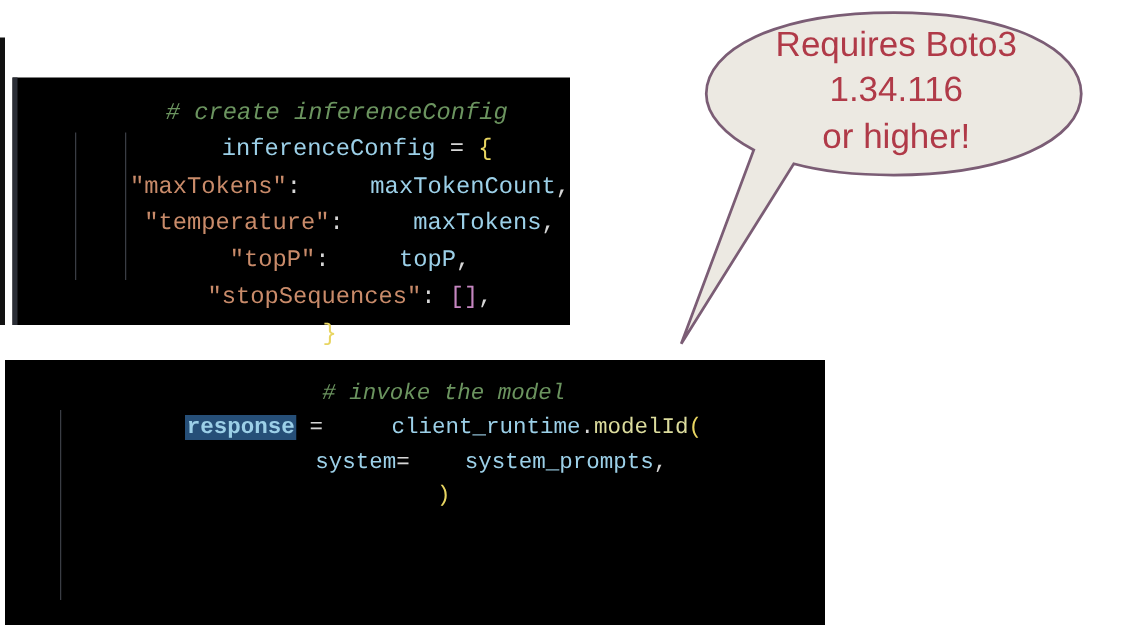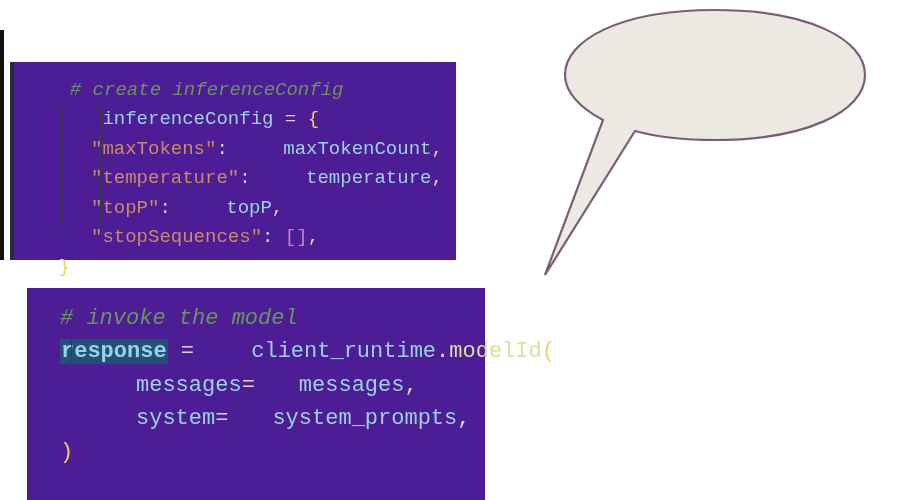--- a/index.html
+++ b/index.html
@@ -5,40 +5,41 @@
   * { margin: 0; padding: 0; box-sizing: border-box; }
   body {
     width: 906px;
     height: 500px;
     background: #ffffff;
     font-family: "Consolas", "Monaco", "Courier New", monospace;
     position: relative;
     overflow: hidden;
   }
   .code-block {
-    background: #4c1d95;
-    padding: 14px 0 14px 3px;
+    background: #000000;
+    padding: 14px 0 14px 16px;
     font-size: 19px;
     line-height: 1.55;
     color: #d6d6d6;
     position: absolute;
+    text-align: center;
   }
   .block1 {
     left: 10px;
     top: 62px;
     width: 446px;
     height: 198px;
     border-left: 4px solid #2a2d35;
   }
   .block2 {
-    left: 27px;
+    left: 4px;
     top: 288px;
-    width: 458px;
+    width: 656px;
     height: 212px;
-    font-size: 22px;
+    font-size: 18px;
     line-height: 1.52;
   }
   .line { white-space: pre; padding-left: 30px; }
   .indent1 { padding-left: 74px; }
   .b2-indent { padding-left: 62px; }
   .comment { color: #6b945f; font-style: italic; }
   .keyname { color: #c98b6a; }
   .identifier { color: #9cd0e8; margin-left: 44px; }
   .func { color: #dcdc9d; }
   .punct { color: #d6d6d6; }
@@ -92,51 +93,55 @@
 
 <div class="code-block block1">
   <div class="guideline" style="left:46px; top:44px; height:118px;"></div>
   <div class="guideline" style="left:86px; top:44px; height:118px;"></div>
 
   <div class="line">  <span class="comment"># create inferenceConfig</span></div>
   <div class="line"> <span class="identifier">inferenceConfig</span><span class="punct"> = </span><span class="brace-y">{</span></div>
 
   <div class="line indent1"><span class="keyname">"maxTokens"</span><span class="punct">: </span><span class="identifier">maxTokenCount</span><span class="punct">,</span></div>
 
-  <div class="line indent1"><span class="keyname">"temperature"</span><span class="punct">: </span><span class="identifier">temperature</span><span class="punct">,</span></div>
+  <div class="line indent1"><span class="keyname">"temperature"</span><span class="punct">: </span><span class="identifier">maxTokens</span><span class="punct">,</span></div>
 
   <div class="line indent1"><span class="keyname">"topP"</span><span class="punct">: </span><span class="identifier">topP</span><span class="punct">,</span></div>
 
   <div class="line indent1"><span class="keyname">"stopSequences"</span><span class="punct">: </span><span class="brace-p">[</span><span class="brace-p">]</span><span class="punct">,</span></div>
 
   <div class="line"> <span class="brace-y">}</span></div>
 </div>
 
 <div class="code-block block2">
   <div class="guideline" style="left:44px; top:40px; height:152px;"></div>
 
   <div class="line"><span class="comment"># invoke the model</span></div>
 
   <div class="line"><span class="responsehl">response</span><span class="punct"> = </span><span class="identifier">client_runtime</span><span class="punct">.</span><span class="func">modelId</span><span class="brace-y">(</span></div>
 
 
-  <div class="line b2-indent"><span class="identifier">messages</span><span class="punct">=</span><span class="identifier">messages</span><span class="punct">,</span></div>
 
   <div class="line b2-indent"><span class="identifier">system</span><span class="punct">=</span><span class="identifier">system_prompts</span><span class="punct">,</span></div>
 
 
 
   <div class="line"><span class="brace-y">)</span></div>
 </div>
 
 <div class="callout">
   <svg viewBox="0 0 370 280">
     <defs></defs>
     <path d="M 190 10
              C 285 10 340 40 340 75
              C 340 112 280 140 190 140
              C 160 140 132 137 110 131
              L 20 275
              L 78 120
              C 55 108 40 92 40 75
              C 40 40 95 10 190 10 Z" fill="#ece9e2" stroke="#7b5d75" stroke-width="2.2"></path>
   </svg>
+  <div class="callout-text">
+    <div>Requires Boto3</div>
+    <div>1.34.116</div>
+    <div>or higher!</div>
+  </div>
 </div>
 
 </body></html>

